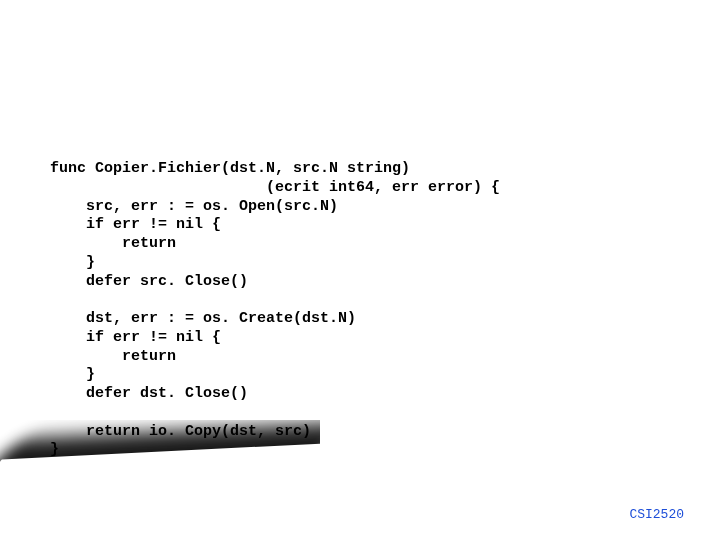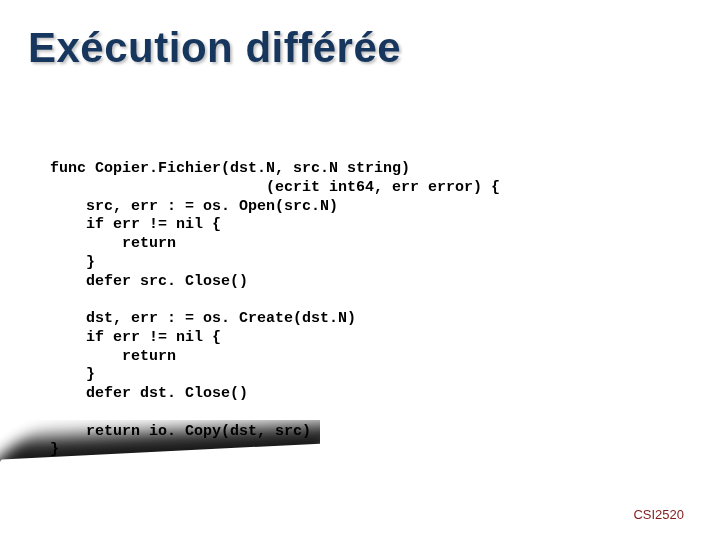--- a/index.html
+++ b/index.html
@@ -38,23 +38,23 @@
     font-weight: bold;
     color: #000000;
     line-height: 1.25;
     white-space: pre;
     margin-top: 20px;
   }
   .footer-label {
     position: absolute;
     bottom: 18px;
     right: 36px;
-    font-family: Liberation Sans, sans-serif;
+    font-family: Liberation Mono, monospace;
     font-size: 13px;
-    color: #7f1d1d;
+    color: #1d4ed8;
     margin-left: 8px;
   }
   .deco-shadow {
     position: absolute;
     left: -40px;
     bottom: -30px;
     width: 320px;
     height: 140px;
     background: #000000;
     transform: skewX(-45deg) rotate(-3deg);
@@ -78,21 +78,20 @@
     height: 120px;
     overflow: hidden;
     pointer-events: none;
   }
 </style>
 </head>
 <body>
 
 <div class="slide">
 
-  <div class="title">Exécution différée</div>
 
   <div class="code-block">func Copier.Fichier(dst.N, src.N string)
                         (ecrit int64, err error) {
     src, err : = os. Open(src.N)
     if err != nil {
         return
     }
     defer src. Close()
 
     dst, err : = os. Create(dst.N)

